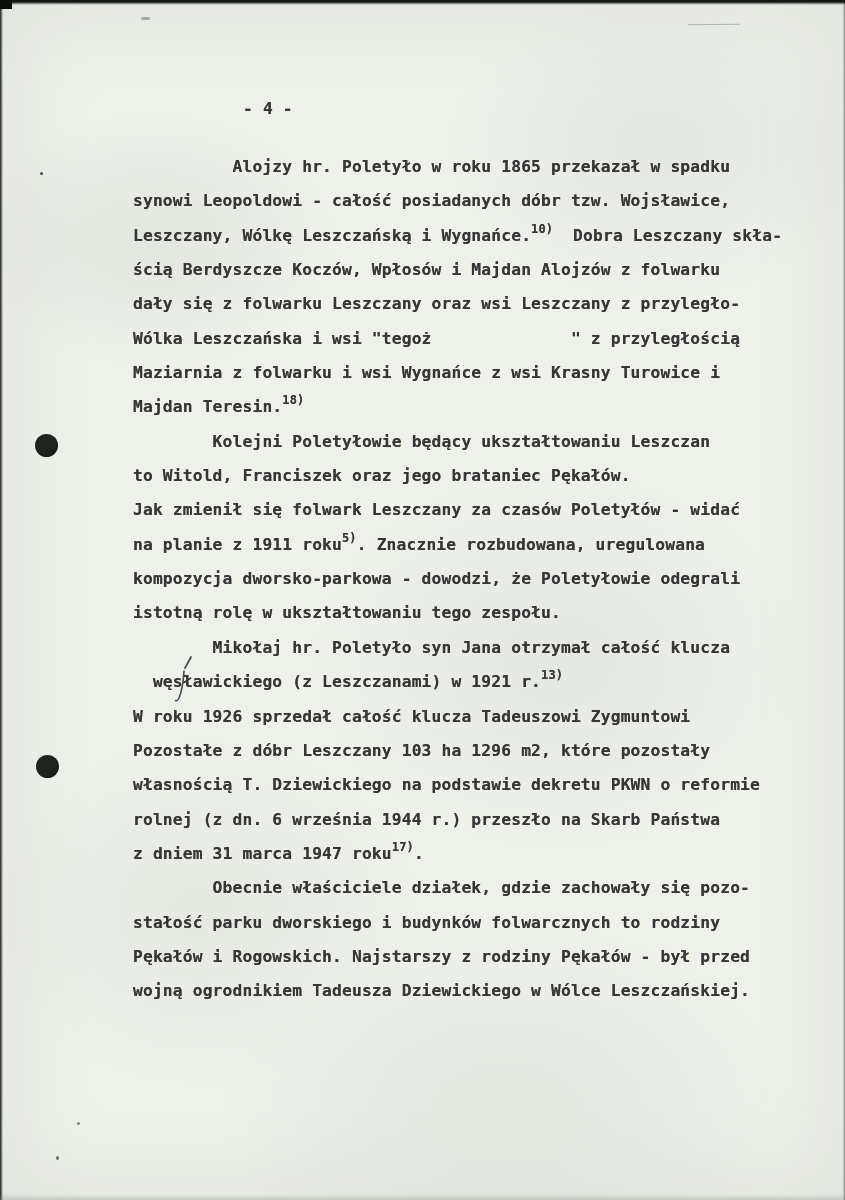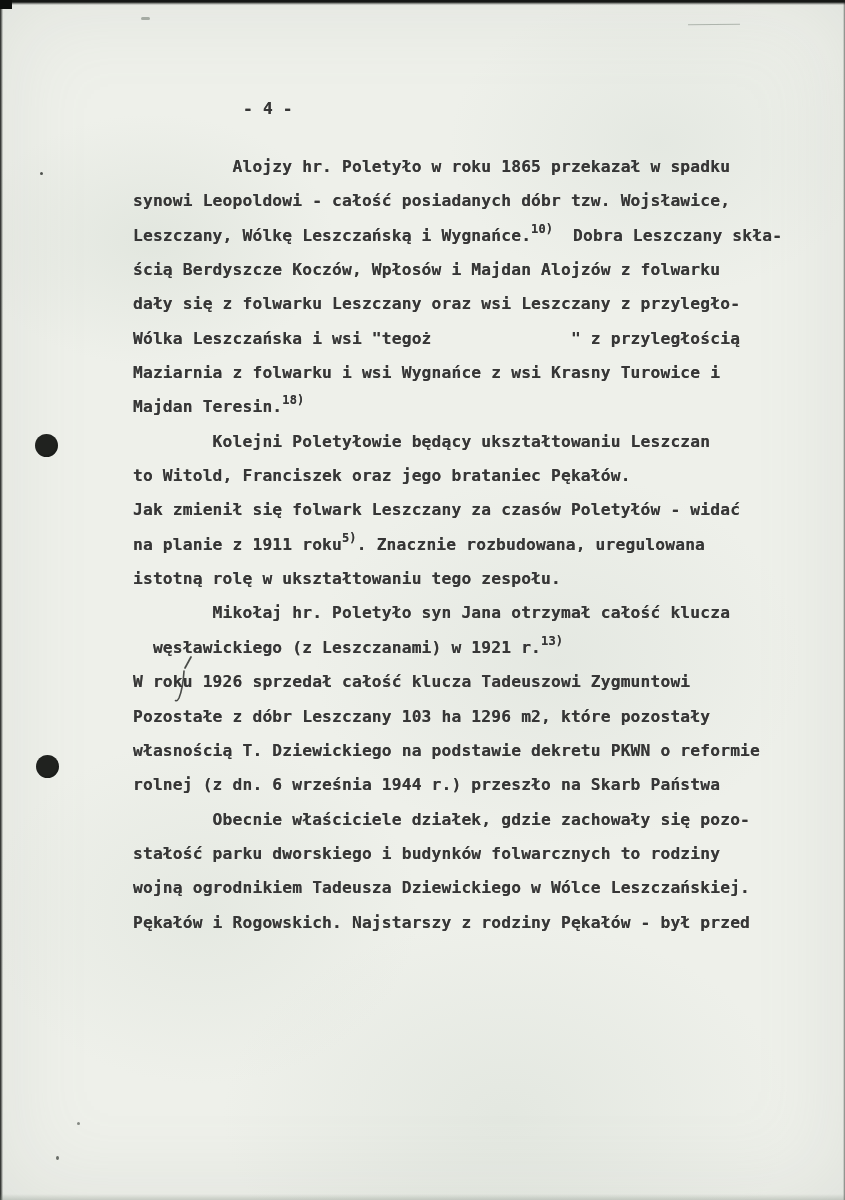--- a/index.html
+++ b/index.html
@@ -88,35 +88,37 @@
         <div class="line">dały się z folwarku Leszczany oraz wsi Leszczany z przyległo-</div>
         <div class="line">Wólka Leszczańska i wsi "tegoż              " z przyległością</div>
         <div class="line">Maziarnia z folwarku i wsi Wygnańce z wsi Krasny Turowice i</div>
         <div class="line">Majdan Teresin.<sup class="ts">18)</sup></div>
       </div>
       <div>
         <div class="line">        Kolejni Poletyłowie będący ukształtowaniu Leszczan</div>
         <div class="line">to Witold, Franciszek oraz jego brataniec Pękałów.</div>
         <div class="line">Jak zmienił się folwark Leszczany za czasów Poletyłów - widać</div>
         <div class="line">na planie z 1911 roku<sup class="ts">5)</sup>. Znacznie rozbudowana, uregulowana</div>
+        <div class="line">kompozycja dworsko-parkowa - dowodzi, że Poletyłowie odegrali</div>
         <div class="line">istotną rolę w ukształtowaniu tego zespołu.</div>
       </div>
       <div>
         <div class="line">        Mikołaj hr. Poletyło syn Jana otrzymał całość klucza</div>
         <div class="line">  węsławickiego (z Leszczanami) w 1921 r.<sup class="ts">13)</sup></div>
         <div class="line">W roku 1926 sprzedał całość klucza Tadeuszowi Zygmuntowi</div>
         <div class="line">Pozostałe z dóbr Leszczany 103 ha 1296 m2, które pozostały</div>
         <div class="line">własnością T. Dziewickiego na podstawie dekretu PKWN o reformie</div>
         <div class="line">rolnej (z dn. 6 września 1944 r.) przeszło na Skarb Państwa</div>
+        <div class="line">z dniem 31 marca 1947 roku<sup class="ts">17)</sup>.</div>
       </div>
       <div>
         <div class="line">        Obecnie właściciele działek, gdzie zachowały się pozo-</div>
         <div class="line">stałość parku dworskiego i budynków folwarcznych to rodziny</div>
+        <div class="line">Pękałów i Rogowskich. Najstarszy z rodziny Pękałów - był przed</div>
         <div class="line">wojną ogrodnikiem Tadeusza Dziewickiego w Wólce Leszczańskiej.</div>
-        <div class="line">Pękałów i Rogowskich. Najstarszy z rodziny Pękałów - był przed</div>
       </div>
     </div>
 
   <div class="hole-punch hp-1"></div>
   <div class="hole-punch hp-2"></div>
 
   <svg class="hand-mark" viewBox="0 0 26 56" xmlns="http://www.w3.org/2000/svg">
     <path d="M21,7 L15,18" fill="none" stroke="#2c2e2c" stroke-width="1.7" stroke-linecap="round" opacity="0.85"></path>
     <path d="M14,21 C13.5,29 13,38 9,48 C8,50 6.5,51 5.5,50.5" fill="none" stroke="#2c2e2c" stroke-width="1.6" stroke-linecap="round" opacity="0.85"></path>
   </svg>

